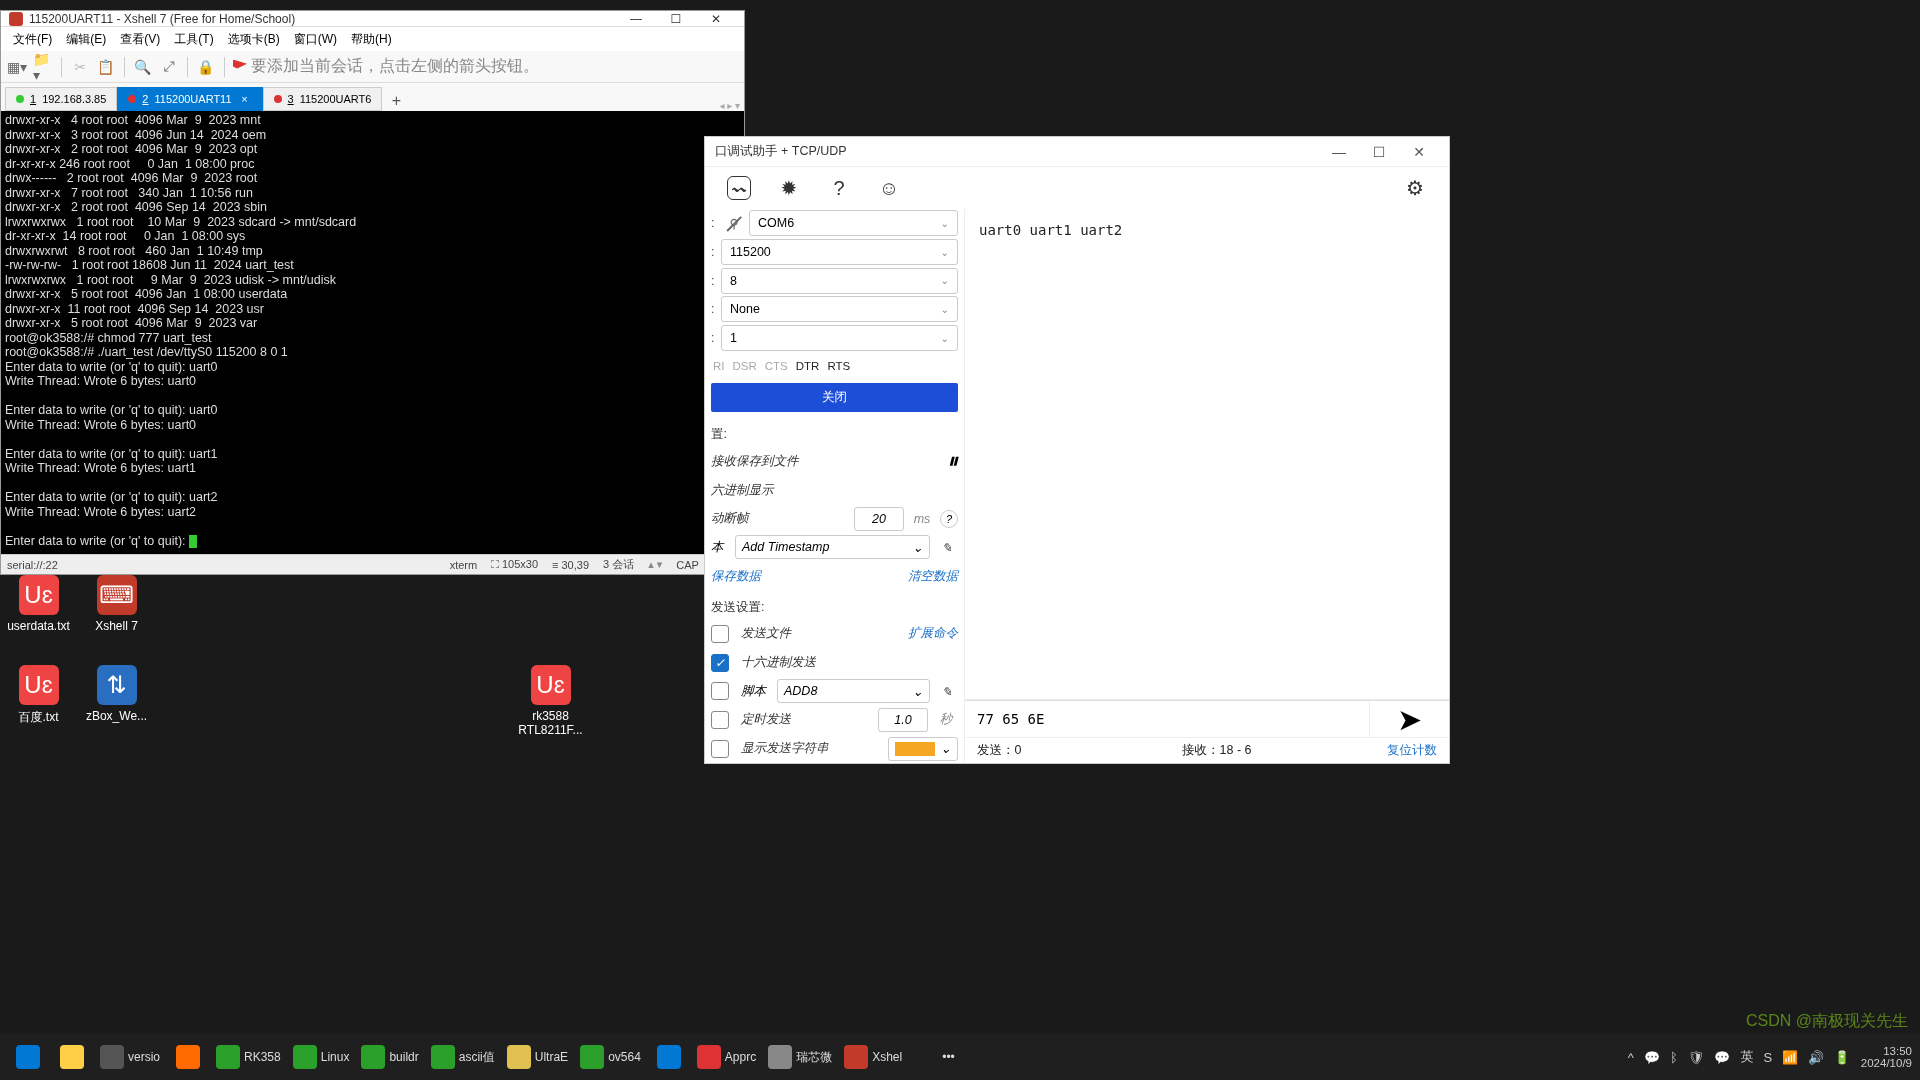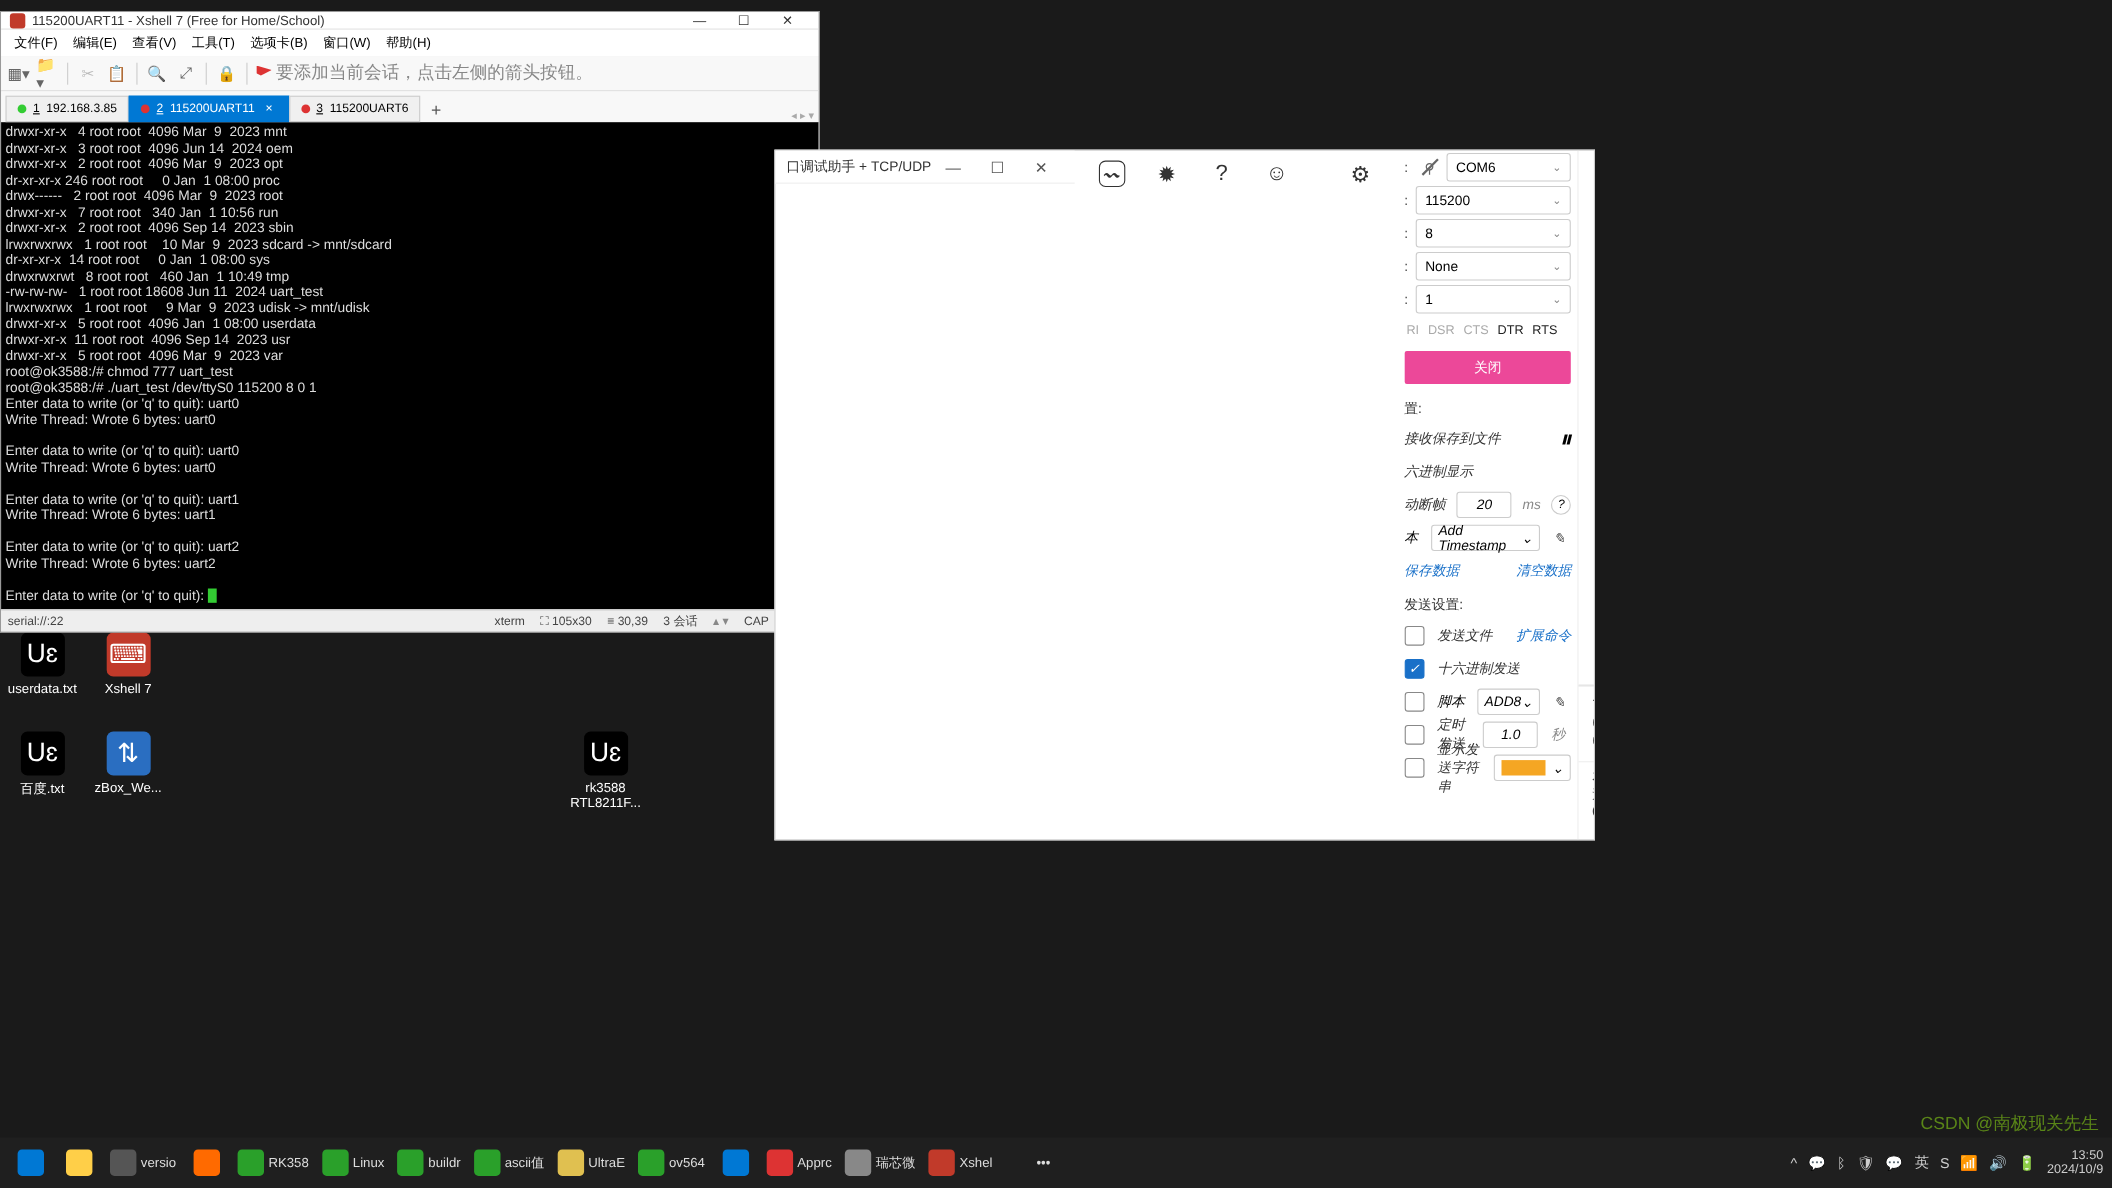--- a/index.html
+++ b/index.html
@@ -8,21 +8,21 @@
   width: 1920px;
   height: 1080px;
   background: #1a1a1a;
   overflow: hidden;
   position: relative;
 }
 
 
 .desktop-icon { position:absolute; width:65px; text-align:center; color:#fff; font-size:12px; cursor:pointer; }
 .desktop-icon .icn { width:40px; height:40px; margin:0 auto 4px; border-radius:6px; display:flex; align-items:center; justify-content:center; font-size:24px; color:#fff; }
-.icn-ue { background:#000000; color:#e0c050; border-radius:50%; }
+.icn-ue { background:#ef4444; color:#e0c050; border-radius:50%; }
 .icn-xshell { background:#c13a2a; }
 .icn-zbox { background:#2a6ec1; }
 
 
 .xshell-window {
   position:absolute;
   left:0; top:10px;
   width:745px; height:565px;
   background:#f0f0f0;
   border:1px solid #999;
@@ -60,40 +60,40 @@
 .statusbar .left{flex:1;}
 .statusbar .arrow{color:#888;}
 
 
 .serial-window {
   position:absolute;
   left:704px; top:136px;
   width:746px; height:628px;
   background:#fff;
   border:1px solid #ccc;
-  display:flex; flex-direction:row;
+  display:flex; flex-direction:column;
 }
 .stitlebar { height:30px; display:flex; align-items:center; padding:0 10px; background:#fff; border-bottom:1px solid #eee; }
 .stitlebar .ttl { flex:1; font-size:12.5px; color:#333; }
 .stitlebar .wbtns { display:flex; }
 .stitlebar .wbtn { width:40px; height:28px; display:flex; align-items:center; justify-content:center; color:#555; font-size:14px; cursor:pointer; }
 .sicnbar { height:42px; display:flex; align-items:center; gap:26px; padding:0 22px; }
 .sicn { width:24px; height:24px; border:1.5px solid #333; border-radius:6px; display:flex; align-items:center; justify-content:center; font-size:14px; cursor:pointer; color:#333;}
 .sicn.nf { border:none; font-size:20px; }
 .sicnbar .spacer{flex:1;}
 
 .smain { flex:1; display:flex; overflow:hidden; }
 .spanel { width:260px; border-right:1px solid #eee; display:flex; flex-direction:column; padding:0 6px; font-size:12.5px; }
 .row { display:flex; align-items:center; height:30px; }
 .row .lbl { width:10px; color:#444; }
 .sel { flex:1; height:26px; border:1px solid #ccc; border-radius:3px; display:flex; align-items:center; padding:0 8px; background:#fff; cursor:pointer; justify-content:space-between; }
 .sel .arr { color:#888; font-size:10px; }
 .sig-row { height:28px; display:flex; align-items:center; gap:8px; color:#aaa; font-size:11.5px; padding-left:2px;}
 .sig-row .active{color:#222;}
-.big-btn { height:30px; background:#ec4899; color:#fff; display:flex; align-items:center; justify-content:center; border-radius:2px; cursor:pointer; margin:4px 0 8px; }
+.big-btn { height:30px; background:#1d4ed8; color:#fff; display:flex; align-items:center; justify-content:center; border-radius:2px; cursor:pointer; margin:4px 0 8px; }
 .sec-title { font-size:12.5px; color:#333; margin:6px 0 4px; }
 .row2 { display:flex; align-items:center; height:30px; gap:6px;font-style:italic; }
 .row2 .lbl2 { flex:1; color:#333; }
 .msbox { width:50px; height:24px; border:1px solid #ccc; border-radius:3px; display:flex; align-items:center; justify-content:center; }
 .unit { width:24px; text-align:center; color:#888; }
 .qm { width:18px; height:18px; border:1px solid #ccc; border-radius:50%; font-size:11px; display:flex; align-items:center; justify-content:center; cursor:pointer; }
 .pause { font-size:22px; }
 .link { color:#1970c8; cursor:pointer; }
 .chk { width:18px; height:18px; border:1.5px solid #888; border-radius:3px; cursor:pointer; display:flex; align-items:center; justify-content:center; margin-right:6px; font-size:12px; color:#fff; }
 .chk.on { background:#1970c8; border-color:#1970c8; }

